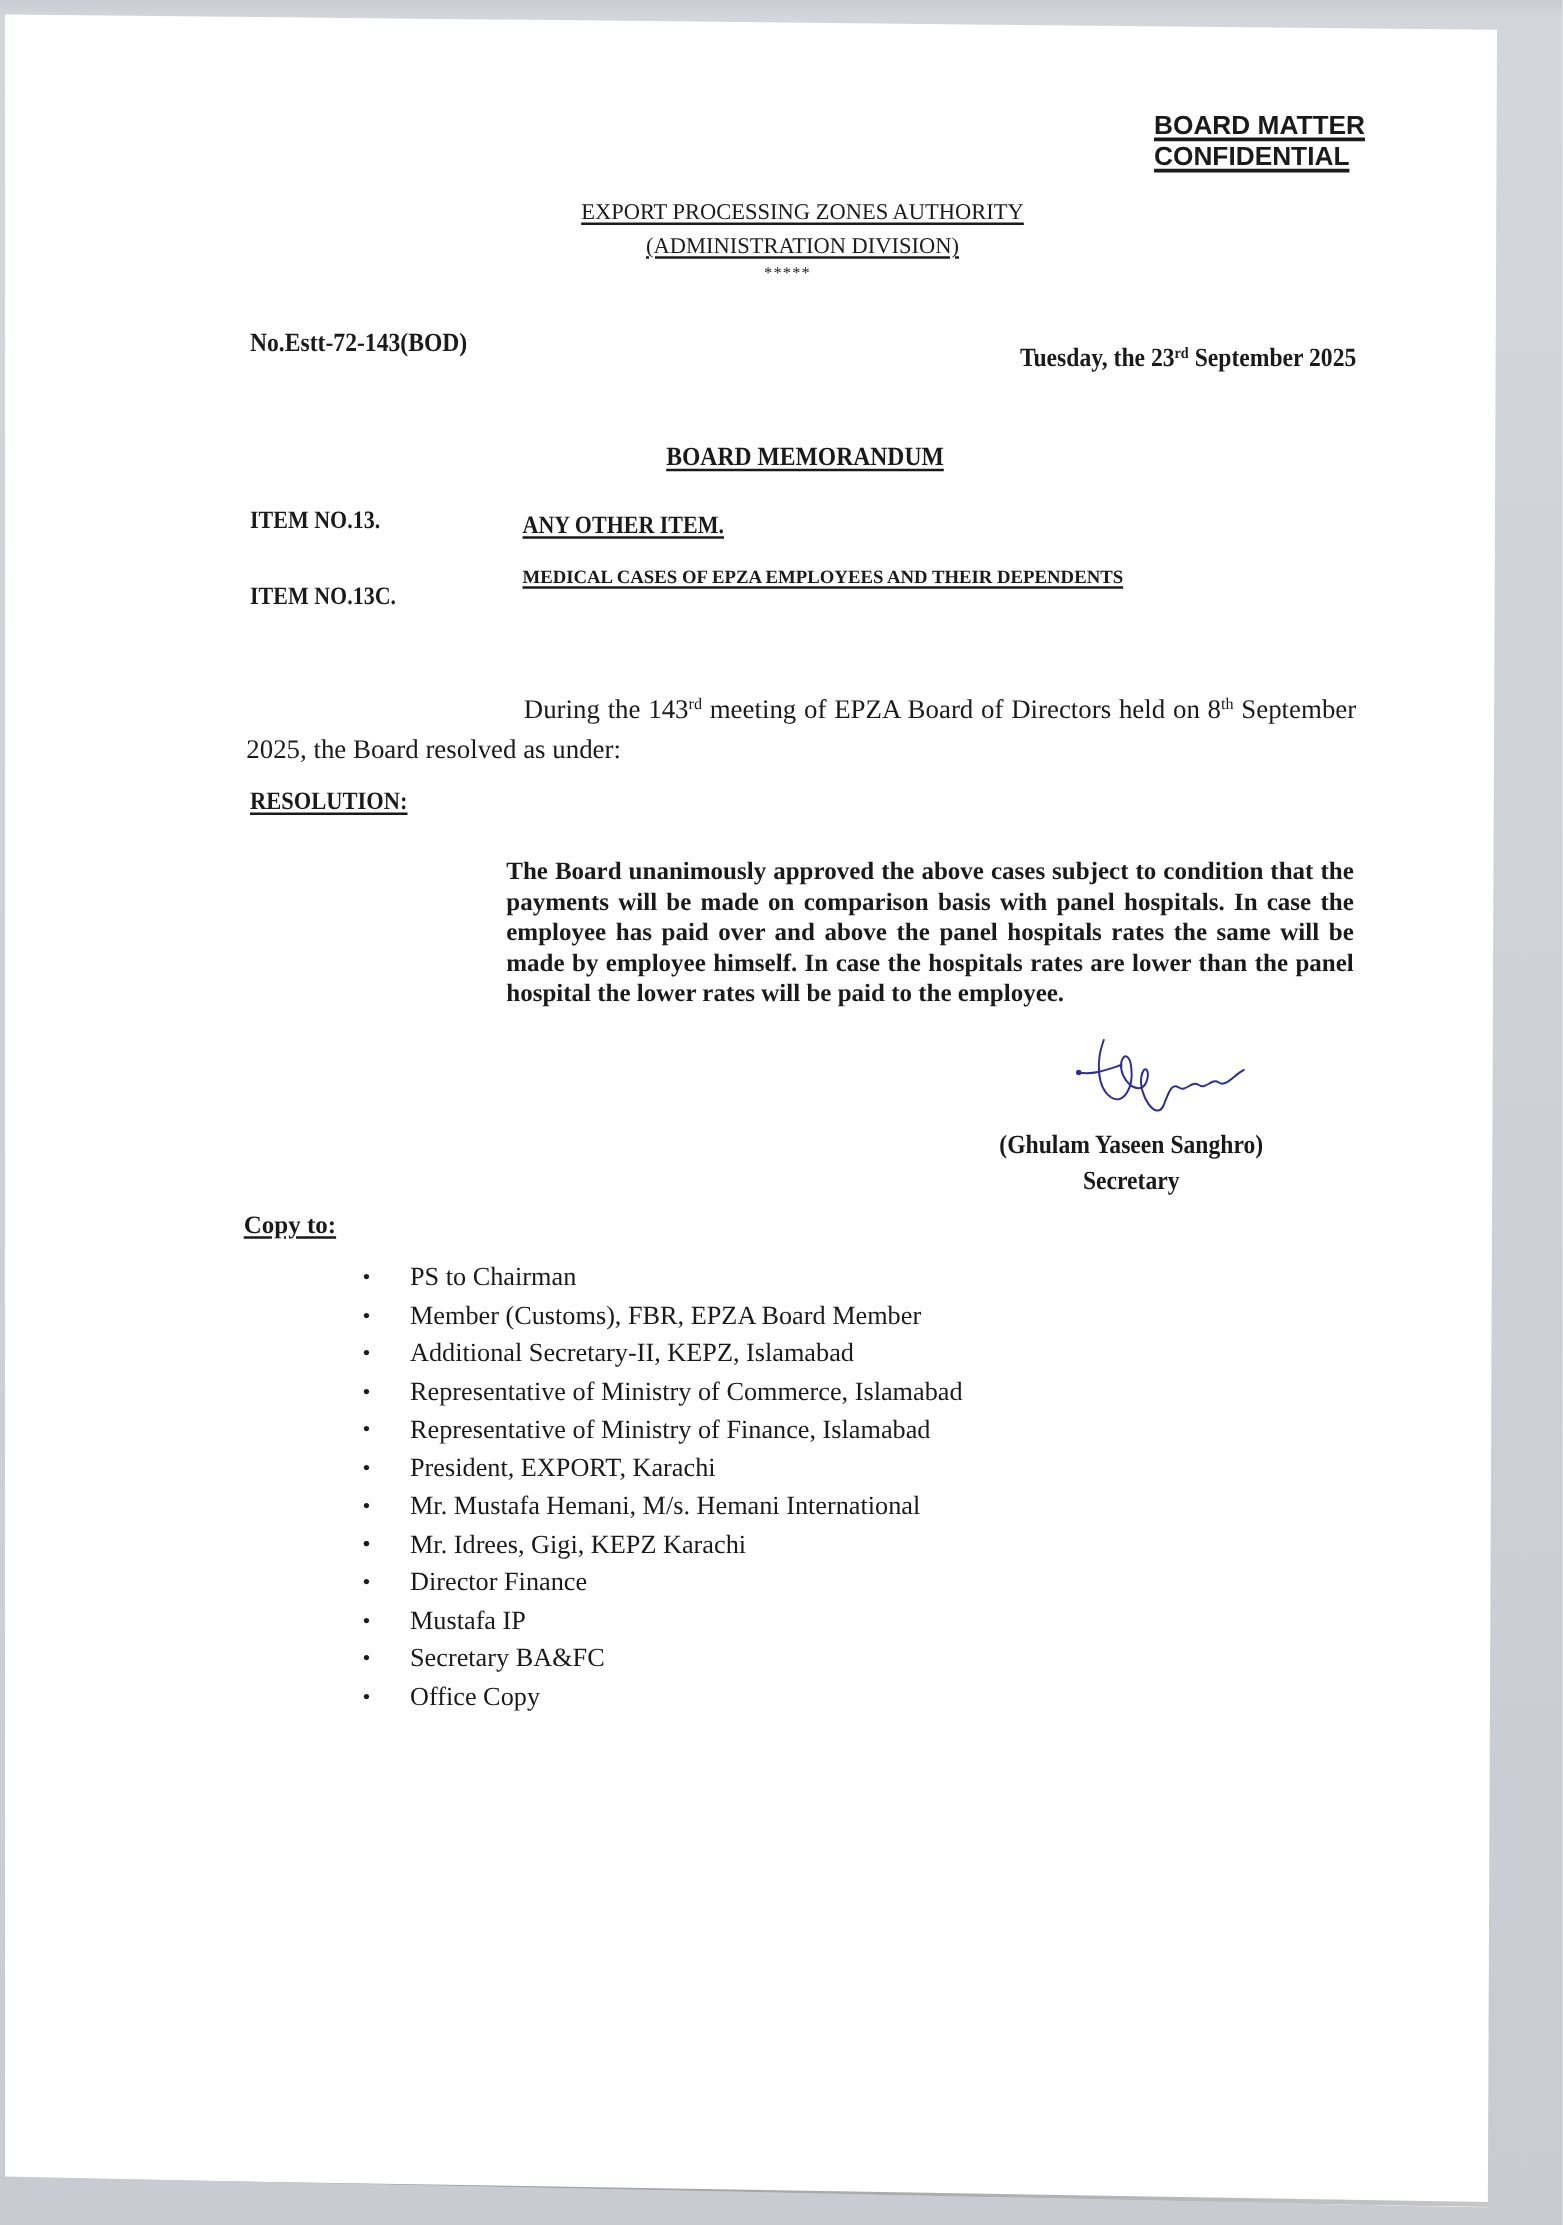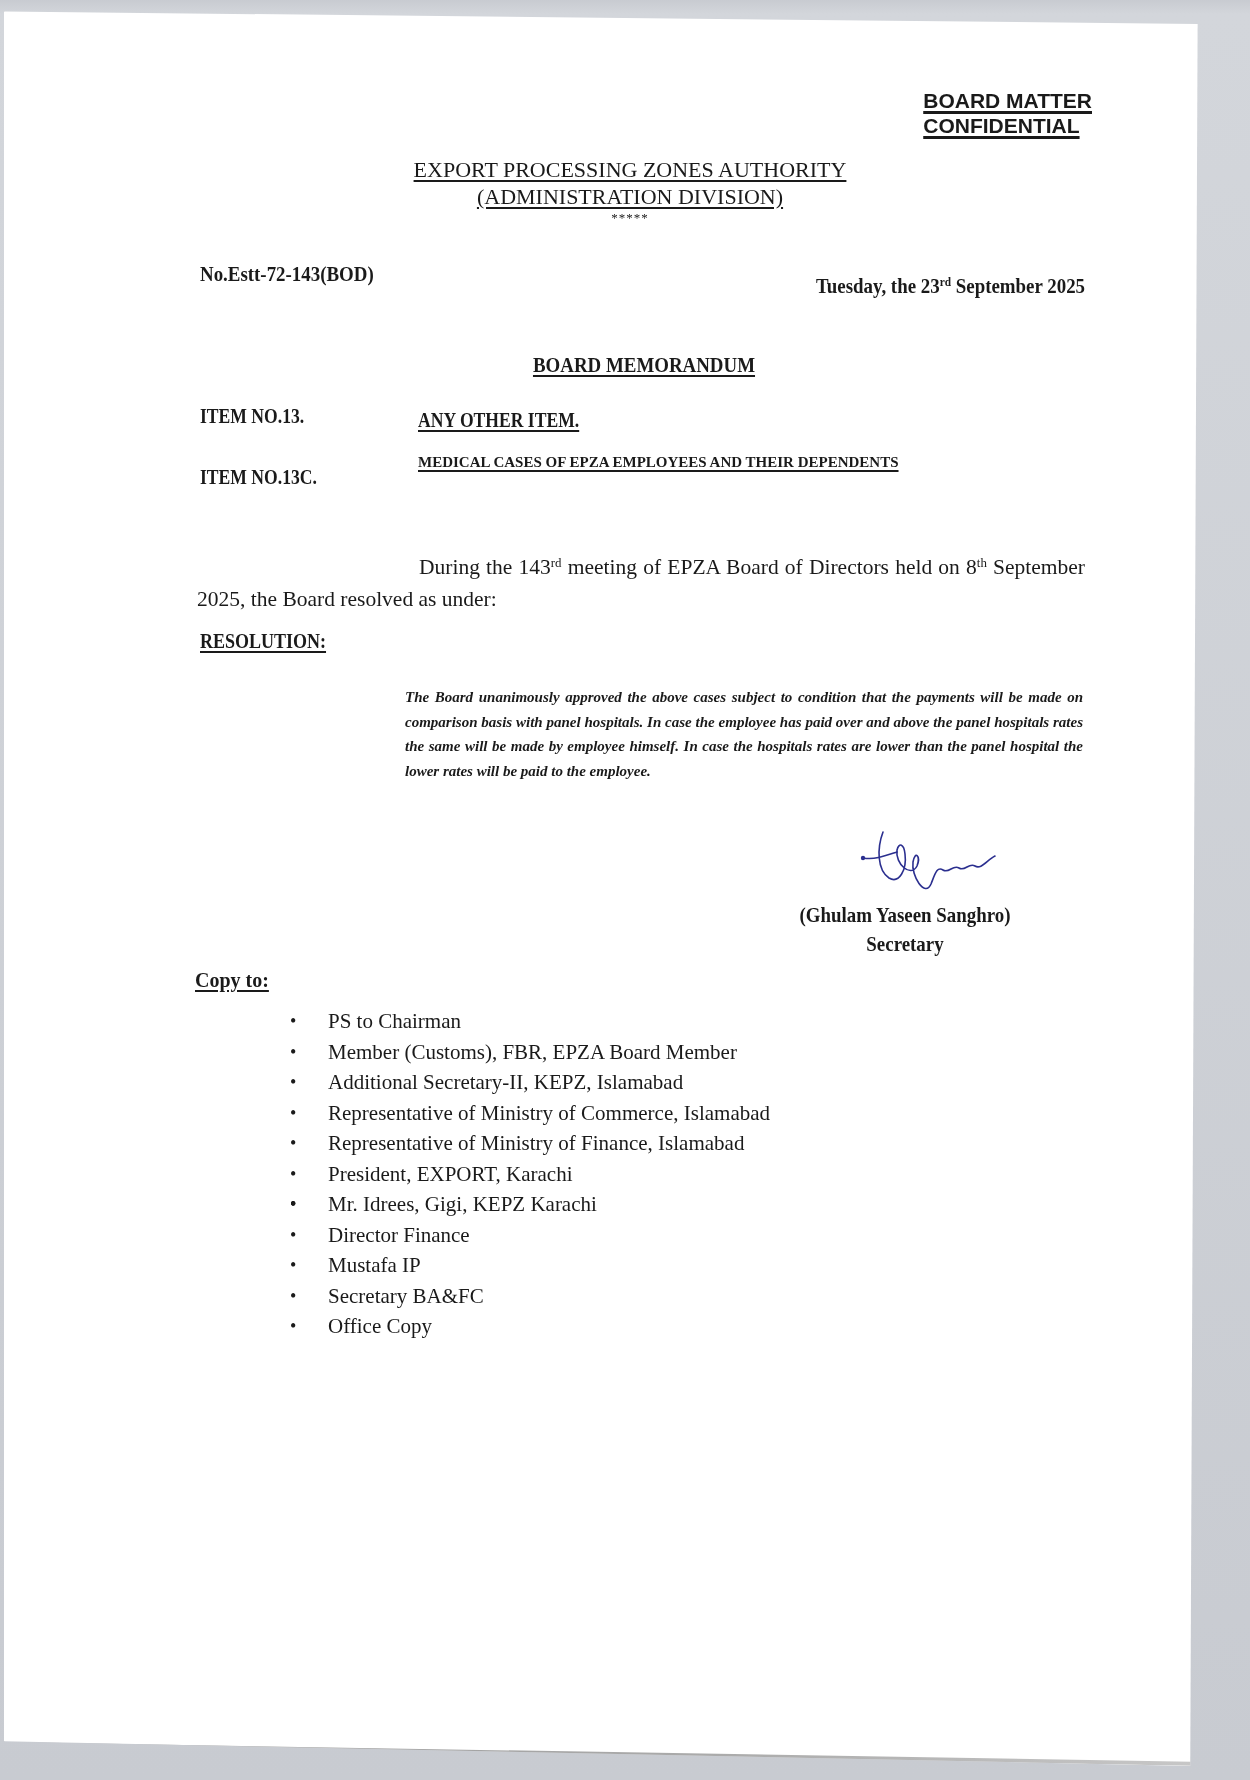--- a/index.html
+++ b/index.html
@@ -32,22 +32,22 @@
   .u { text-decoration: underline; text-decoration-thickness: 2px; text-underline-offset: 3px; }
 
   .confidential {
     right: 158px; top: 88px; text-align: left;
     font-family: "Liberation Sans", "DejaVu Sans", sans-serif;
     font-weight: bold; font-size: 21px; line-height: 25px;
   }
   .confidential div { text-decoration: underline; text-decoration-thickness: 2.5px; text-underline-offset: 3px; }
 
   .org {
-    left: 330px; width: 600px; text-align: center;
-    font-size: 22px; line-height: 27px;
+    left: 342px; width: 600px; text-align: center;
+    font-size: 18px; line-height: 27px;
   }
   .org1 { top: 156px; }
   .org2 { top: 183px; }
   .stars { left: 330px; width: 600px; top: 210px; text-align: center; font-size: 13px; letter-spacing: 1px; }
 
   .ref { left: 200px; top: 262px; font-size: 21px; font-weight: bold; transform: scaleX(0.9); transform-origin: left; }
   .date { right: 165px; top: 274px; font-size: 21px; font-weight: bold; transform: scaleX(0.9); transform-origin: right; }
   sup { font-size: 0.6em; vertical-align: 0.55em; line-height: 0; }
 
   .memo-title { left: 330px; width: 628px; top: 353px; text-align: center; font-size: 21px; font-weight: bold; transform: scaleX(0.9); }
@@ -63,21 +63,21 @@
   .item2-title span { text-decoration: underline; text-decoration-thickness: 2px; text-underline-offset: 3px; }
 
   .para {
     left: 197px; top: 551px; width: 888px; white-space: normal;
     font-size: 21.5px; line-height: 32px; text-indent: 222px; text-align: justify;
   }
   .res-label { left: 200px; top: 630px; font-size: 20px; font-weight: bold; transform: scaleX(0.9); transform-origin: left; }
 
   .resolution {
     left: 405px; top: 685px; width: 678px; white-space: normal;
-    font-size: 15px; line-height: 24.5px; font-style: italic; font-weight: bold;
+    font-size: 20px; line-height: 24.5px; font-weight: bold;
     text-align: justify;
   }
 
   .signature { left: 855px; top: 830px; width: 190px; height: 70px; }
   .sign-name { left: 745px; top: 903px; width: 320px; text-align: center; font-size: 21px; font-weight: bold; transform: scaleX(0.9); }
   .sign-title { left: 745px; top: 932px; width: 320px; text-align: center; font-size: 21px; font-weight: bold; transform: scaleX(0.9); }
 
   .copy-label { left: 195px; top: 949px; font-size: 20px; font-weight: bold; margin-top: 20px; }
 
   .copy-list {
@@ -139,20 +139,20 @@
 
 <div class="abs copy-label u">Copy to:</div>
 
 <ul class="abs copy-list">
   <li><span class="bullet">•</span><span>PS to Chairman</span></li>
   <li><span class="bullet">•</span><span>Member (Customs), FBR, EPZA Board Member</span></li>
   <li><span class="bullet">•</span><span>Additional Secretary-II, KEPZ, Islamabad</span></li>
   <li><span class="bullet">•</span><span>Representative of Ministry of Commerce, Islamabad</span></li>
   <li><span class="bullet">•</span><span>Representative of Ministry of Finance, Islamabad</span></li>
   <li><span class="bullet">•</span><span>President, EXPORT, Karachi</span></li>
-  <li><span class="bullet">•</span></li>
+  <li><span class="bullet">•</span><span>Mr. Mustafa Hemani, M/s. Hemani International</span></li>
   <li><span class="bullet">•</span></li>
   <li><span class="bullet">•</span><span>Mr. Idrees, Gigi, KEPZ Karachi</span></li>
   <li><span class="bullet">•</span><span>Director Finance</span></li>
   <li><span class="bullet">•</span><span>Mustafa IP</span></li>
   <li><span class="bullet">•</span><span>Secretary BA&amp;FC</span></li>
   <li><span class="bullet">•</span><span>Office Copy</span></li>
 </ul>
 
 </body></html>

